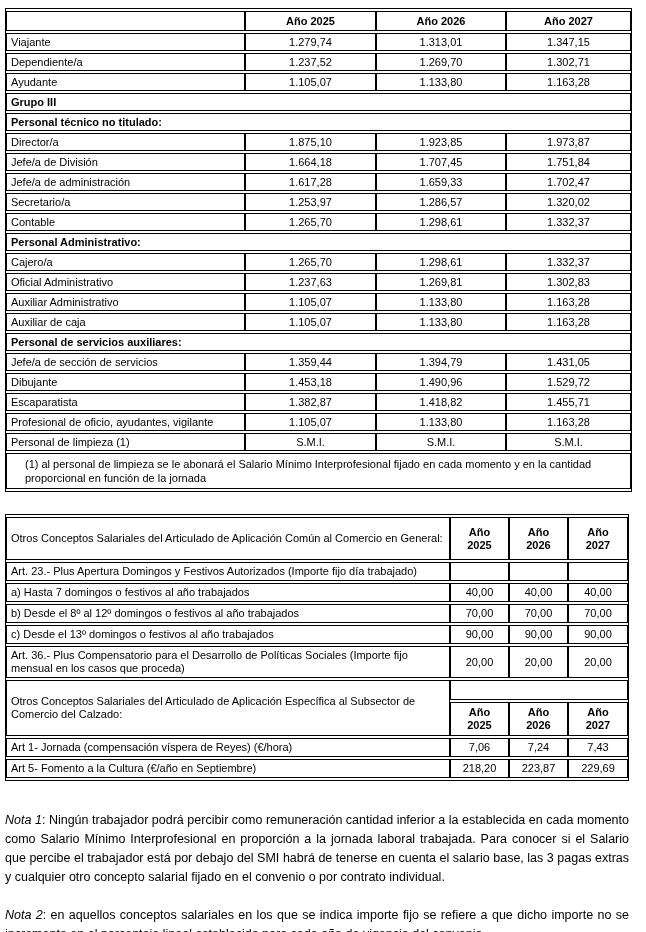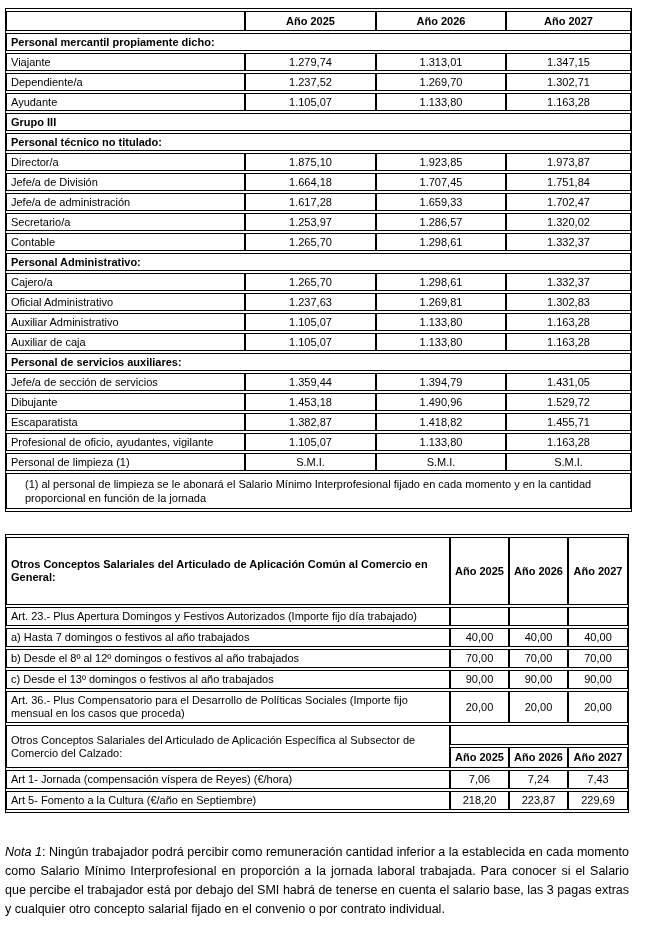--- a/index.html
+++ b/index.html
@@ -23,25 +23,25 @@
     padding: 2px 4px;
     vertical-align: middle;
     line-height: 12px;
     word-wrap: break-word;
   }
   .t1 { width: 625px; }
   .t2 { width: 622px; margin-top: 22px; }
   .t2 td { line-height: 13px; }
 
   .center { text-align: center; }
-  .year-h { font-weight: bold; text-align: center; padding: 3px 1px; }
+  .year-h { font-weight: bold; text-align: center; padding: 3px 15px; }
   .corner { }
   .section-cell { font-weight: bold; }
   .footnote-cell { line-height: 14px; padding: 3px 18px; }
-  .hdr-label { font-weight: bold; padding: 20px 4px; }
+  .hdr-label { font-weight: normal; padding: 14px 4px; }
   .sub-label { padding: 4px 4px; }
   .empty-strip { height: 14px; }
 
   .notes {
     margin-top: 30px;
     padding-right: 2px;
     font-size: 12.5px;
     line-height: 19px;
     text-align: justify;
   }
@@ -61,23 +61,20 @@
         <col style="width:125px">
     </colgroup>
     <tbody>
         <tr>
           <td class="corner"></td>
           <td class="year-h">Año 2025</td>
           <td class="year-h">Año 2026</td>
           <td class="year-h">Año 2027</td>
         </tr>
         <tr>
-          <td class="section-cell" colspan="4">Personal mercantil propiamente dicho:</td>
-        </tr>
-        <tr>
           <td>Viajante</td>
           <td class="center">1.279,74</td>
           <td class="center">1.313,01</td>
           <td class="center">1.347,15</td>
         </tr>
         <tr>
           <td>Dependiente/a</td>
           <td class="center">1.237,52</td>
           <td class="center">1.269,70</td>
           <td class="center">1.302,71</td>

